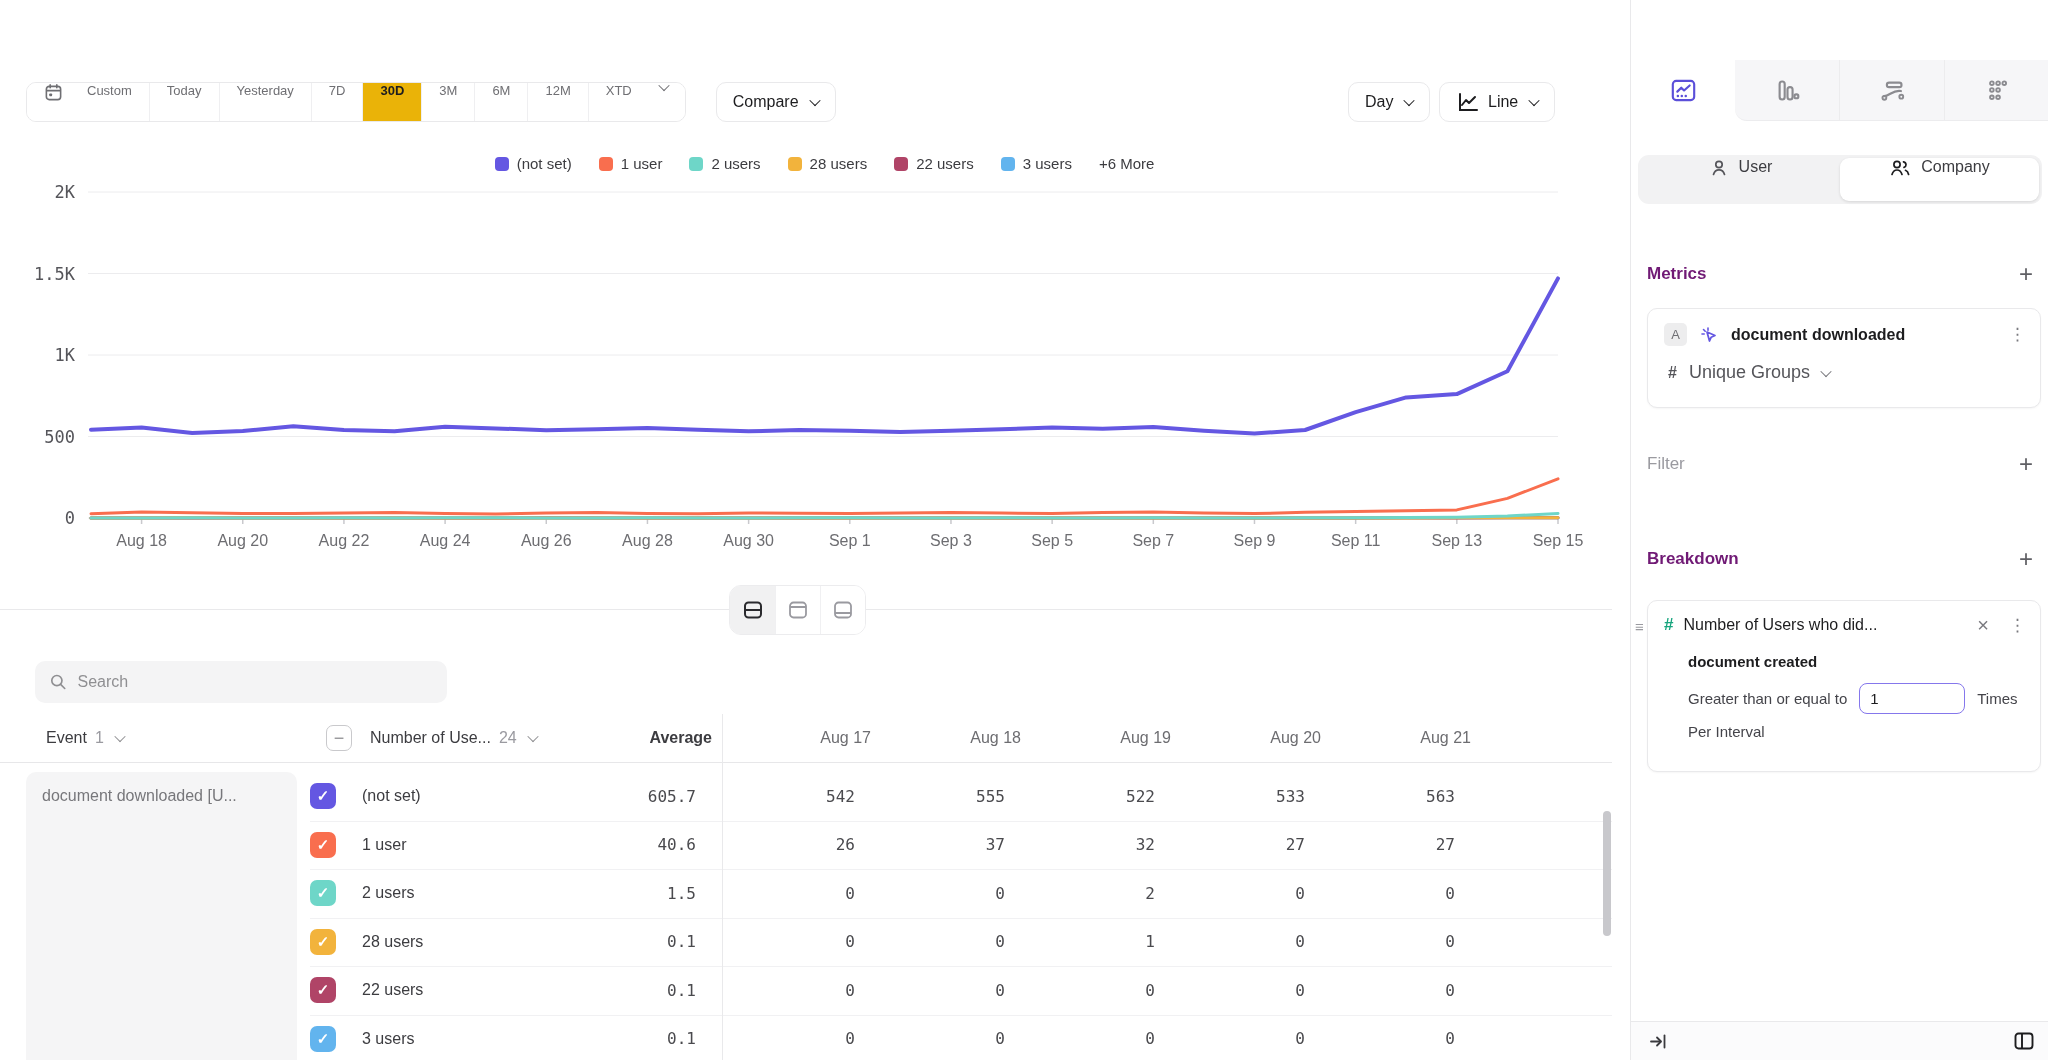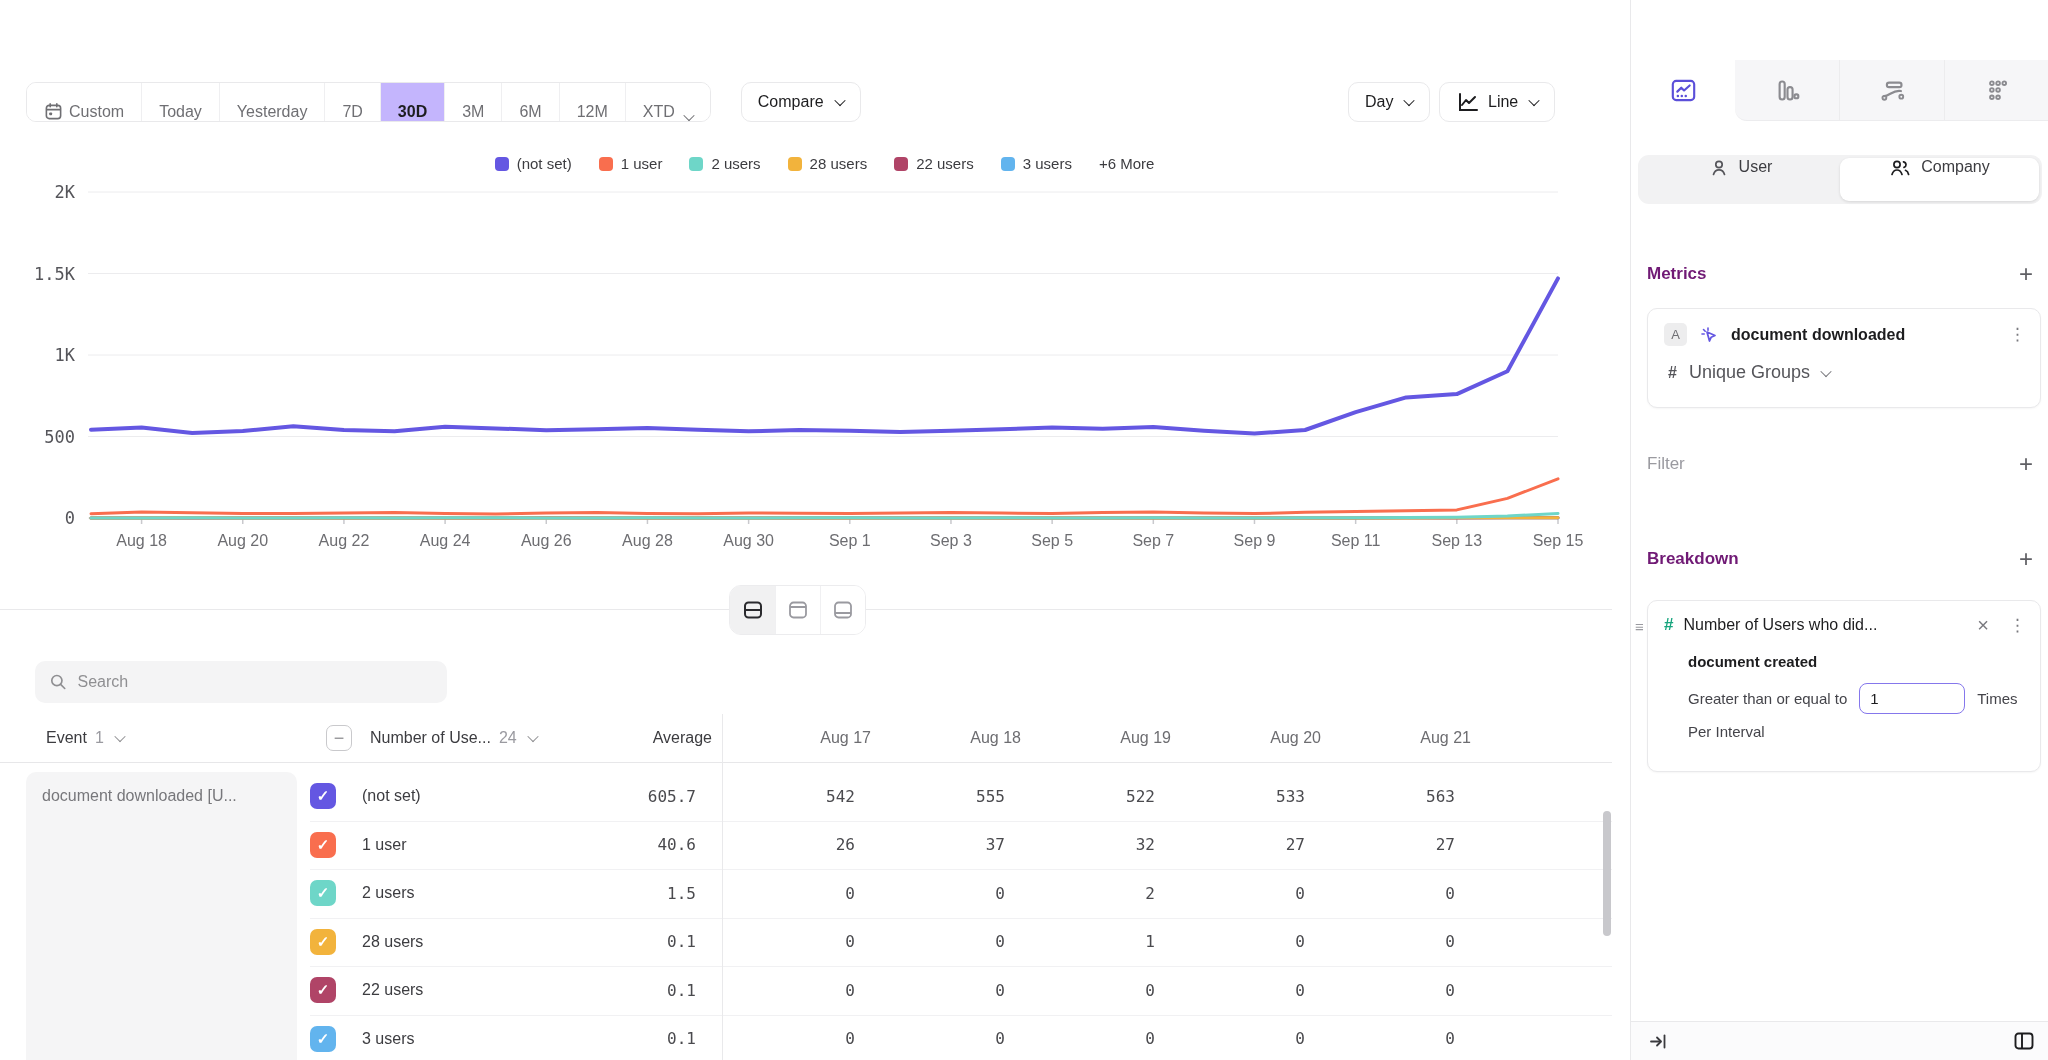--- a/index.html
+++ b/index.html
@@ -6,24 +6,24 @@
   html,body { width:2048px; height:1060px; background:#fff; overflow:hidden;
     font-family:"Liberation Sans", sans-serif; }
   #app { position:relative; width:2048px; height:1060px; background:#fff; }
 
   
   #main { position:absolute; left:0; top:0; width:1630px; height:1060px; overflow:hidden; }
 
   
   #toolbar { position:absolute; left:26px; top:82px; height:40px; display:flex; align-items:center; }
   #range-group { display:flex; height:40px; border:1px solid #e9e9eb; border-radius:10px; overflow:hidden; background:#fff; }
-  .range-btn { display:flex; align-items:flex-end; gap:6px; padding:0 17px; font-size:16px; color:#6f6f73;
+  .range-btn { display:flex; align-items:flex-start; gap:24px; padding:0 17px; font-size:13px; color:#6f6f73;
     border-left:1px solid #efeff1; cursor:pointer; white-space:nowrap; background:#fff; }
   .range-btn:first-child { border-left:none; }
-  .range-btn.active { background:#c4b5fd; color:#1d1d1f; font-weight:700; }
+  .range-btn.active { background:#eab308; color:#1d1d1f; font-weight:700; }
   .chev { width:8px; height:8px; border-right:1.8px solid currentColor; border-bottom:1.8px solid currentColor;
     transform:rotate(45deg) translate(-1px,-1px); display:inline-block; margin-left:4px; }
   .btn { display:inline-flex; align-items:center; gap:8px; height:40px; padding:0 16px; border:1px solid #e9e9eb;
     border-radius:10px; font-size:16px; color:#1d1d1f; background:#fff; cursor:pointer; white-space:nowrap; }
   #compare-btn { margin-left:30px; font-weight:500; }
   #day-btn { position:absolute; left:1348px; top:82px; font-weight:500; }
   #line-btn { position:absolute; left:1439px; top:82px; font-weight:500; }
 
   
   #legend { position:absolute; left:91px; top:155px; width:1467px; display:flex; justify-content:center; gap:27px;
@@ -56,21 +56,21 @@
   
   #table-area { position:absolute; left:0; top:714px; width:1612px; height:346px; overflow:hidden; }
   .trow { position:absolute; left:0; width:1660px; display:grid;
     grid-template-columns:310px 44px 200px 146px 53px 150px 150px 150px 150px 150px 150px; align-items:center; }
   #thead { top:0; height:48px;padding-left:16px; }
   .th { font-size:16px; color:#3c3c40; }
   .th-event { padding-left:30px; display:flex; align-items:center; gap:8px; }
   .count { color:#9a9aa0; }
   .th-users { display:flex; align-items:center; gap:8px; font-size:16px; color:#3c3c40; }
   .right { text-align:right; }
-  .th-avg { padding-right:4px; font-weight:400; }
+  .th-avg { padding-right:4px; font-weight:700; }
   .th-date { padding-right:48px; color:#6d6d71; }
   .th-date.last { padding-right:0; }
   #thead-sep { position:absolute; left:0; top:48px; width:1612px; height:1px; background:#e7e7e9; }
   .row-sep { position:absolute; left:310px; width:1302px; height:1px; background:#f1f1f3; }
   #event-cell { position:absolute; left:26px; top:58px; width:271px; height:300px; background:#f5f5f6;
     border-radius:10px 10px 0 0; padding:15px 16px; font-size:16px; color:#77777b; white-space:nowrap; overflow:hidden; }
   #vdivider { position:absolute; left:722px; top:0; width:1px; height:346px; background:#e9e9eb; }
   .cb { width:26px; height:26px; border-radius:7px; display:flex; align-items:center; justify-content:center;
     color:#fff; font-size:15px; font-weight:700; cursor:pointer; }
   .cb-header { background:#fff; border:1.5px solid #c9c9cc; color:#8f8f92; font-weight:400; font-size:18px; line-height:1; }

